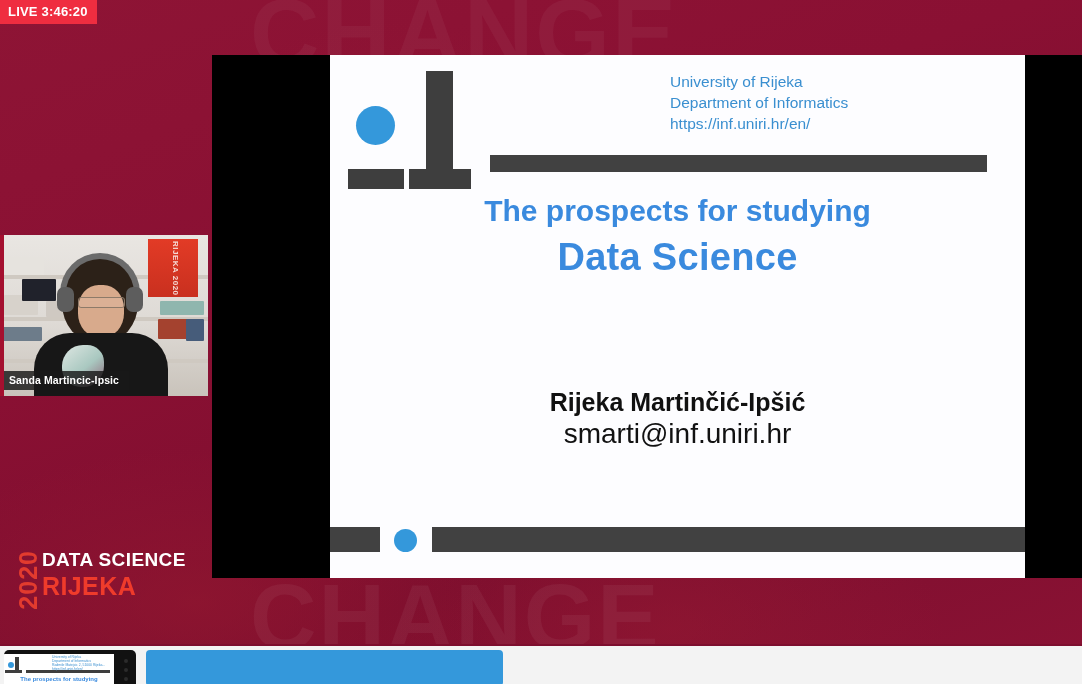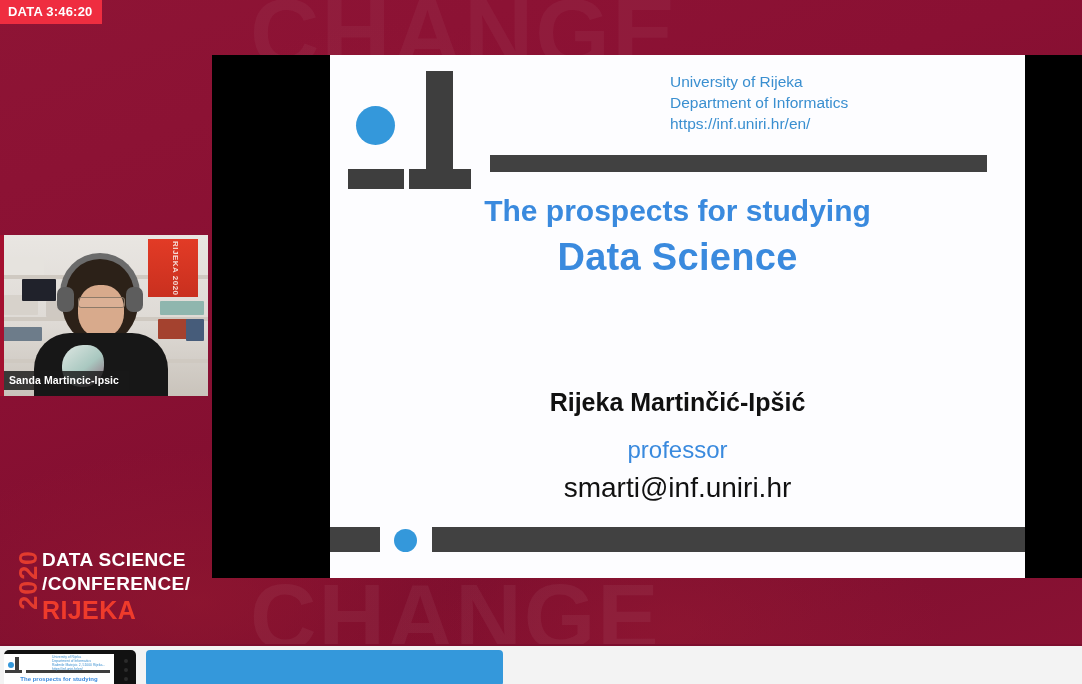--- a/index.html
+++ b/index.html
@@ -329,21 +329,21 @@
 </style>
 </head>
 <body>
 
 <div id="stage">
 
   <div class="bg-red"></div>
   <div class="bg-watermark">CHANGE</div>
   <div class="bg-watermark2">CHANGE</div>
 
-  <div class="live-badge">DATA 3:46:20</div>
+  <div class="live-badge">LIVE 3:46:20</div>
 
   <div class="slide-frame">
     <div class="slide-page">
 
       <div class="logo">
         <div class="logo-dot"></div>
         <div class="logo-dot-base"></div>
         <div class="logo-one-stem"></div>
         <div class="logo-one-foot"></div>
       </div>
@@ -356,21 +356,20 @@
 
       <div class="header-bar"></div>
 
       <div class="title-block">
         <div class="title-l1">The prospects for studying</div>
         <div class="title-l2">Data Science</div>
       </div>
 
       <div class="presenter-block">
         <div class="presenter-name">Rijeka Martinčić-Ipšić</div>
-        <div class="presenter-role">professor</div>
         <div class="presenter-mail">smarti@inf.uniri.hr</div>
       </div>
 
       <div class="footer-bar"></div>
       <div class="footer-gap"></div>
       <div class="footer-dot"></div>
     </div>
   </div>
 
   <div class="webcam">
@@ -397,21 +396,20 @@
     <div class="cam-body"></div>
     <div class="cam-scarf"></div>
     <div class="cam-accent"></div>
     <div class="cam-name">Sanda Martincic-Ipsic</div>
   </div>
 
   <div class="conf-logo">
     <div class="conf-year">2020</div>
     <div class="conf-lines">
       <div class="conf-l1">DATA SCIENCE</div>
-      <div class="conf-l2">/CONFERENCE/</div>
       <div class="conf-l3">RIJEKA</div>
     </div>
   </div>
 
   <div class="toolbar">
     <div class="thumb-wrap">
       <div class="thumb-card">
         <div class="thumb-page">
           <div class="th-dot"></div>
           <div class="th-base"></div>

